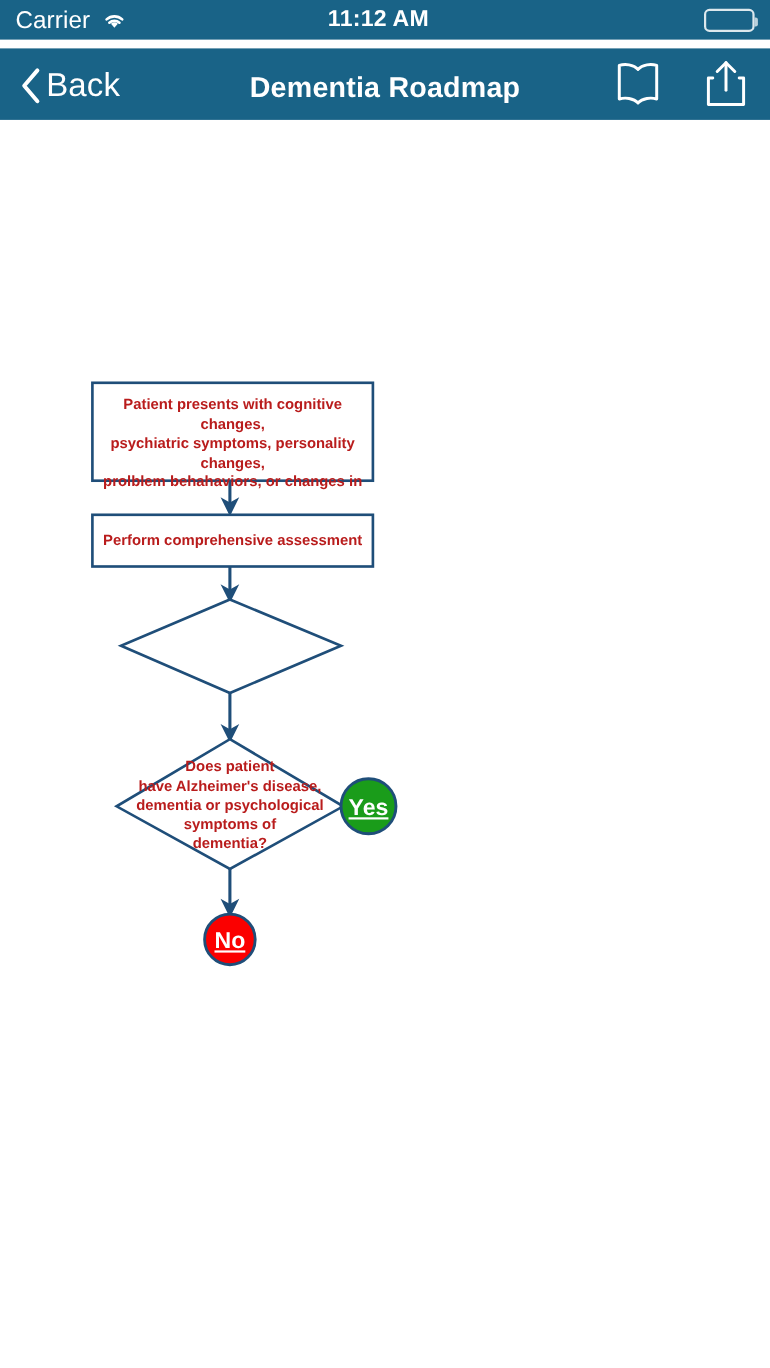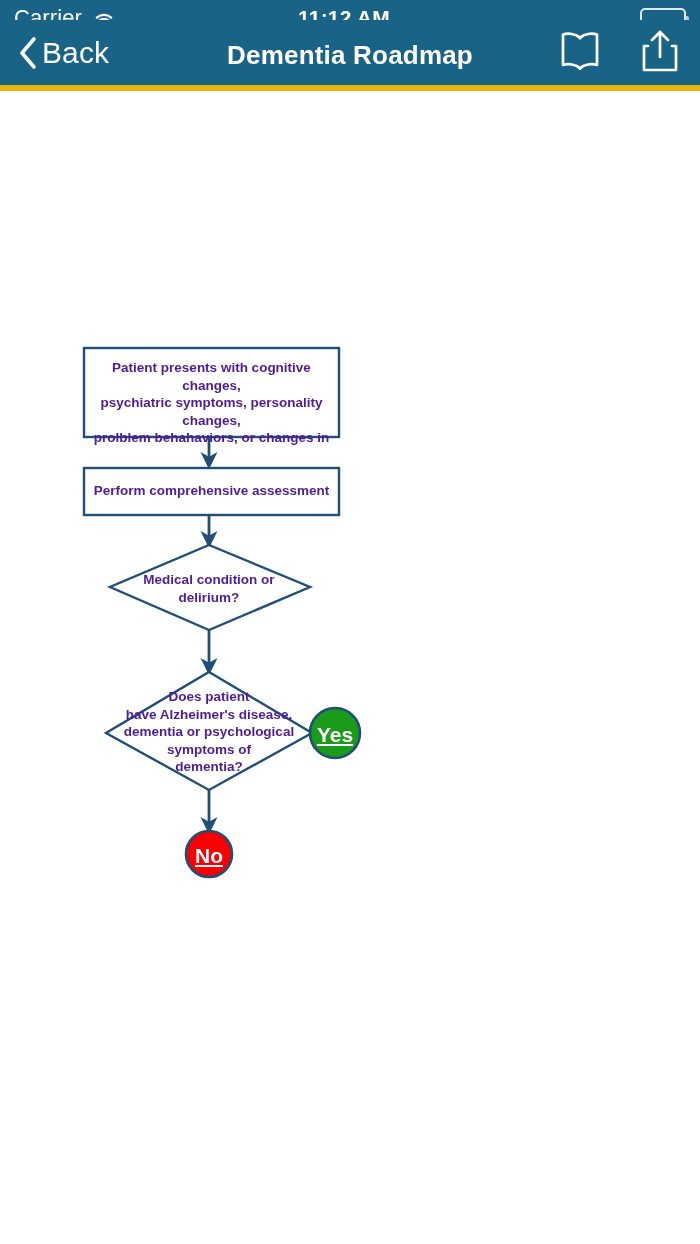--- a/index.html
+++ b/index.html
@@ -40,24 +40,24 @@
   }
   .battery::after {
     content: ""; position: absolute; right: -5px; top: 6px;
     width: 3px; height: 8px; border-radius: 0 2px 2px 0;
     background: rgba(255,255,255,.7);
   }
   .battery-fill { height: 100%; background: #fb2b21; border-radius: 2px; width: 22%; }
 
   
   .nav-bar {
-    position: absolute; top: 20px; left: 0;
+    position: absolute; top: 44px; left: 0;
     width: 700px; height: 71px;
     background: #196387;
-    border-bottom: 6px solid #eab308;
+    border-bottom: 4px solid #eab308;
     display: flex; align-items: center;
     padding: 0 18px;
     color: #ffffff;
   }
   .nav-back {
     display: flex; align-items: center; gap: 4px;
     background: none; border: 0; padding: 0; margin: 0;
     color: #ffffff; cursor: pointer;
   }
   .chev { display: block; width: 20px; height: 34px; }
@@ -74,21 +74,21 @@
     display: flex; align-items: center; justify-content: center;
     width: 44px; height: 46px; color: #fff;
   }
 
   
   .content { position: absolute; top: 109px; left: 0; width: 700px; height: 1135px; background: #fff; }
   .flowchart { position: absolute; top: 0; left: 0; width: 700px; height: 1135px; }
 
   .fc-label {
     position: absolute;
-    color: #4c1d95;
+    color: #b91c1c;
     text-align: center;
     line-height: 1.30;
     font-weight: 700;
     pointer-events: none;
     font-family: "Liberation Sans", "DejaVu Sans", sans-serif;
   }
   .fc-box-label { font-size: 13.5px; }
   .fc-dia-label { font-size: 13.5px; }
   .fc-term-label { font-size: 21px; font-weight: 700; color: #ffffff; text-decoration: underline; }
 </style>
@@ -193,24 +193,20 @@
       <div class="fc-label fc-box-label" style="left:88px; top:250px; width:247px;">
         <div>Patient presents with cognitive changes,</div>
         <div>psychiatric symptoms, personality changes,</div>
         <div>prolblem behahaviors, or changes in</div>
       </div>
 
       <div class="fc-label fc-box-label" style="left:88px; top:373px; width:247px;">
         <div>Perform comprehensive assessment</div>
       </div>
 
-      <div class="fc-label fc-dia-label" style="left:119px; top:462px; width:180px;">
-        <div>Medical condition or</div>
-        <div>delirium?</div>
-      </div>
 
       <div class="fc-label fc-dia-label" style="left:114px; top:579px; width:190px;">
         <div>Does patient</div>
         <div>have Alzheimer's disease,</div>
         <div>dementia or psychological</div>
         <div>symptoms of</div>
         <div>dementia?</div>
       </div>
 
       <div class="fc-label fc-term-label" style="left:310px; top:612px; width:50px;">Yes</div>

